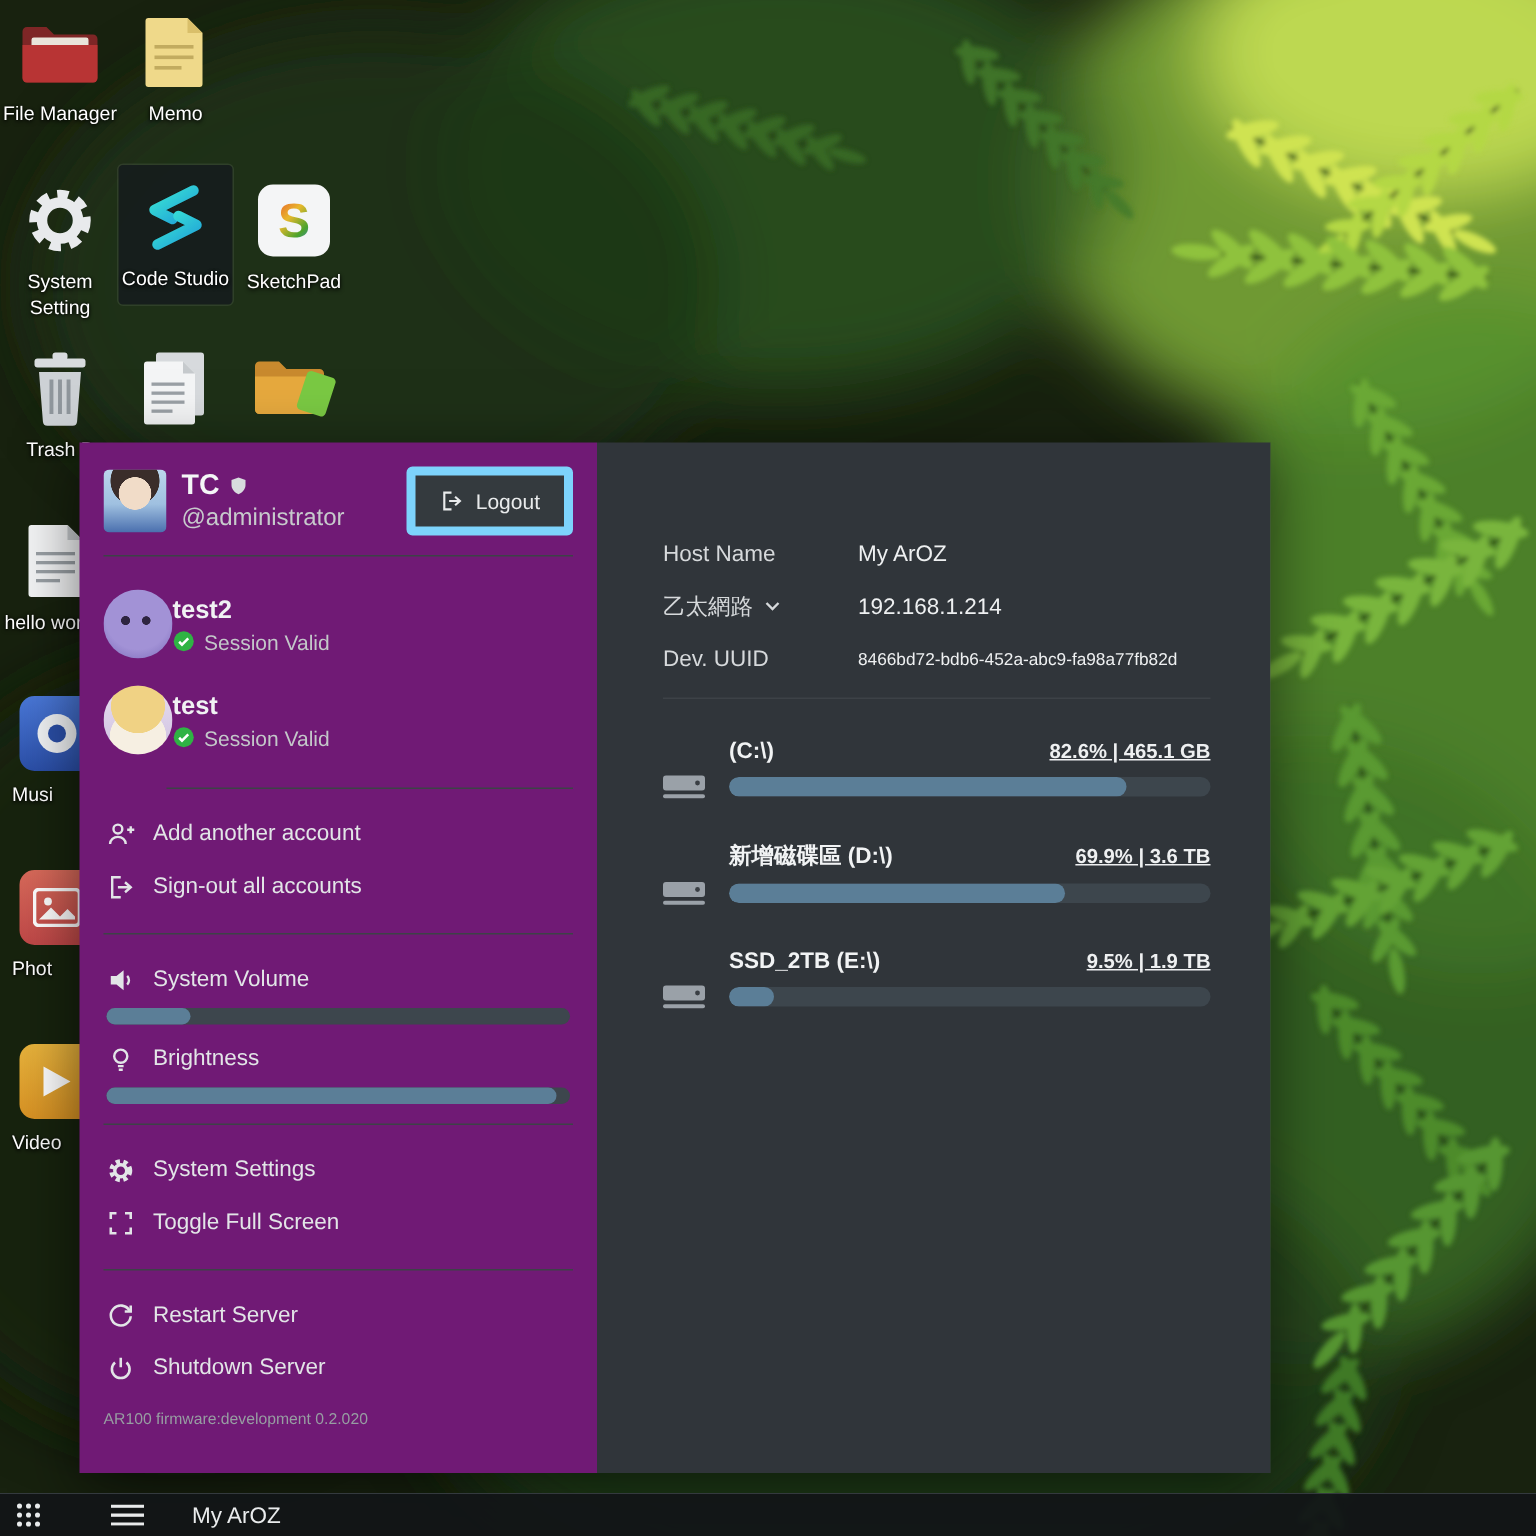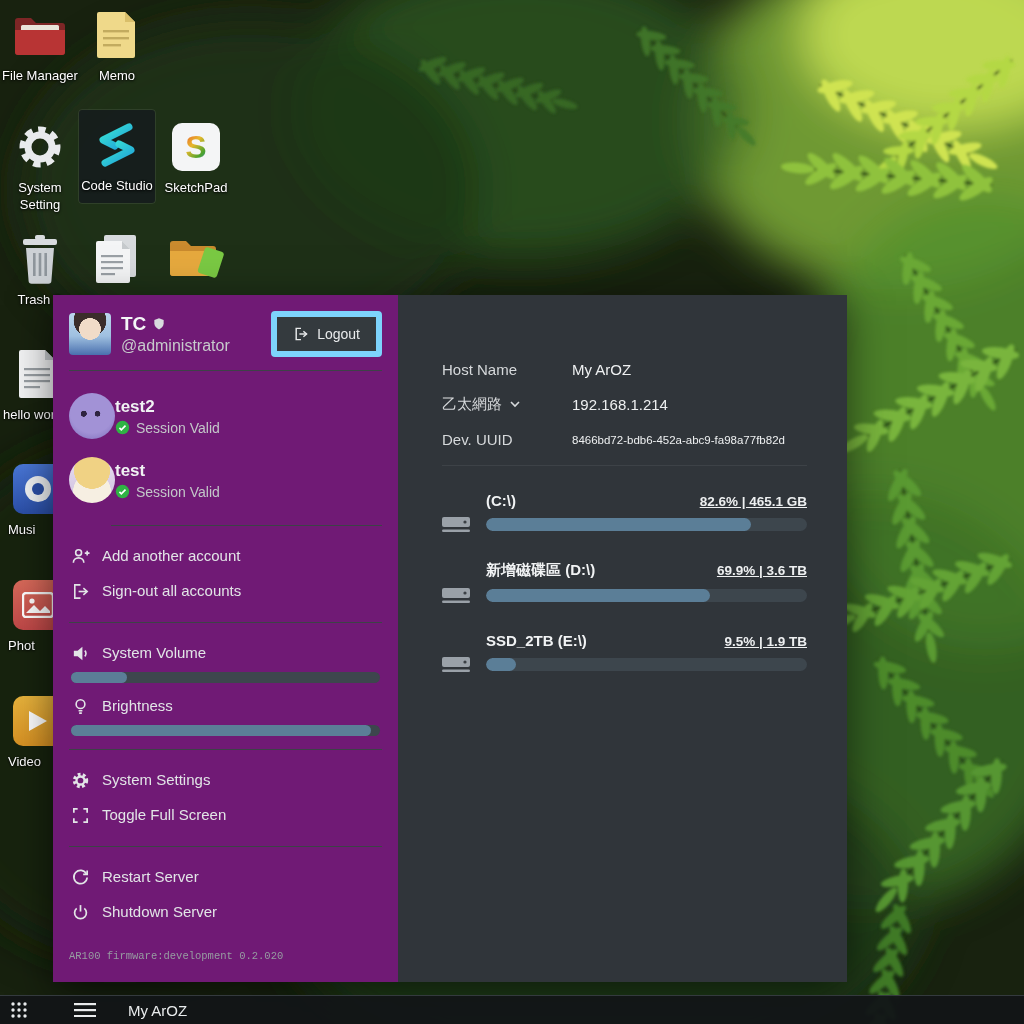--- a/index.html
+++ b/index.html
@@ -56,21 +56,21 @@
   .acct-status { display:flex; align-items:center; gap:6px; margin-top:3px;
                  font-size:14px; color:#c3c7c9; }
 
   .menu-item { display:flex; align-items:flex-start; gap:12px; padding:8px 2px;
                font-size:15px; color:#e2e5e7; cursor:pointer; }
   .menu-item svg { flex:0 0 auto; }
 
   .slider { margin:7px 2px 6px; height:11px; border-radius:6px; background:#3d464d; cursor:pointer; }
   .slider .fill { height:100%; border-radius:6px; background:#5b7e97; }
 
-  .firmware { margin-top:20px; font-size:10.5px; color:#979da2;font-family:Liberation Mono, monospace; }
+  .firmware { margin-top:10px; font-size:10.5px; color:#979da2; }
 
   
   .status-head { display:flex; align-items:flex-start; gap:22px; }
   .status-texts .title { font-size:27px; color:#3fbb4a; }
   .status-texts .sub { font-size:16px; color:#e0e3e5; margin-top:4px; }
 
   .fields { margin-top:30px; }
   .frow { display:flex; align-items:center; margin-bottom:17px; }
   .flabel { width:130px; font-size:15px; color:#d6d9db; display:flex; align-items:center; gap:8px; }
   .fvalue { font-size:15px; color:#eef0f1; }

